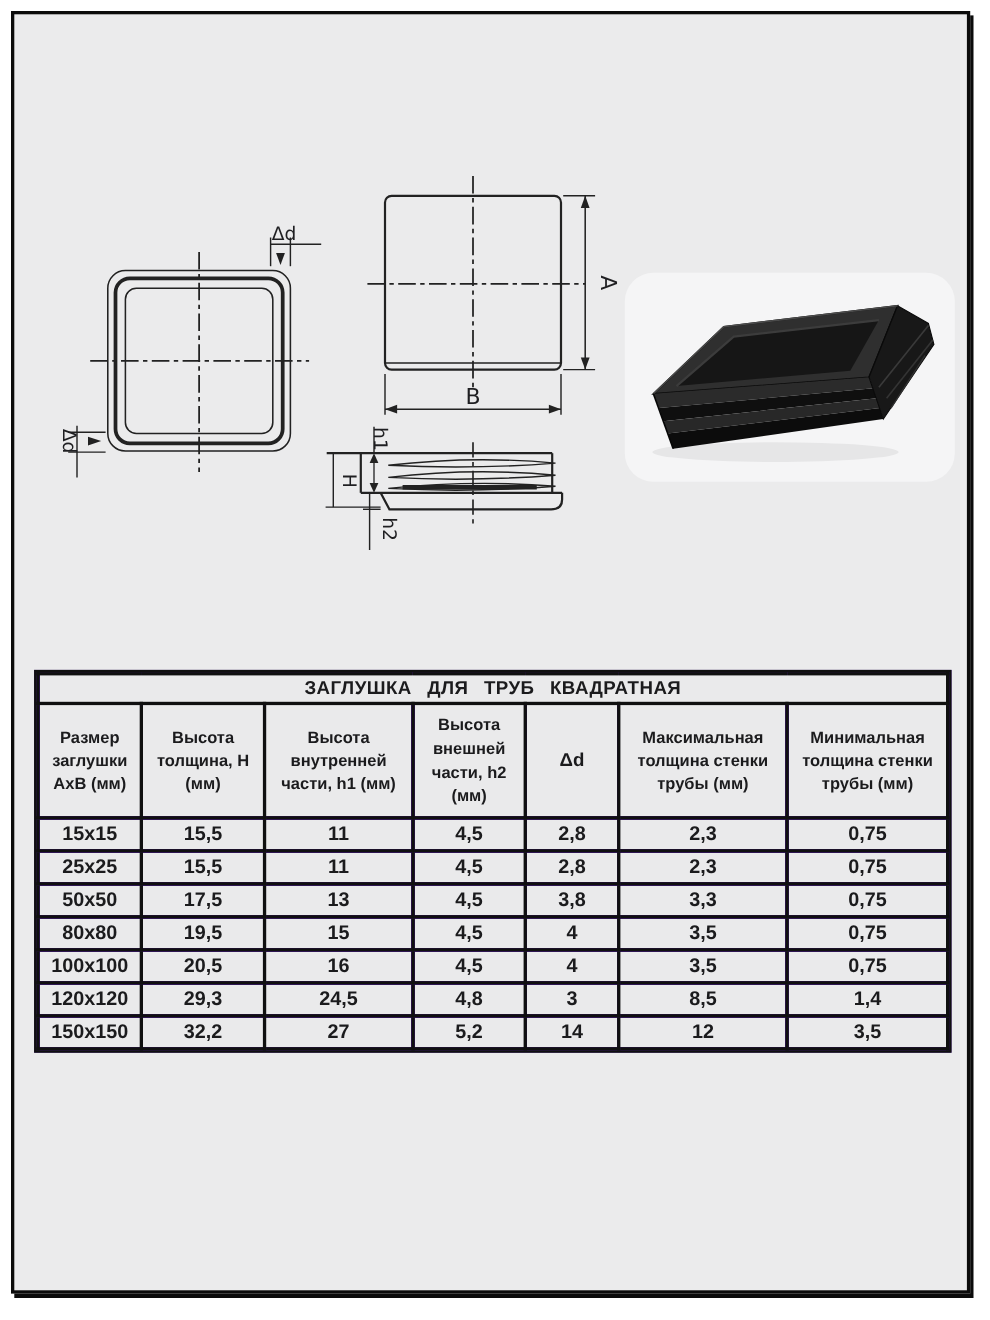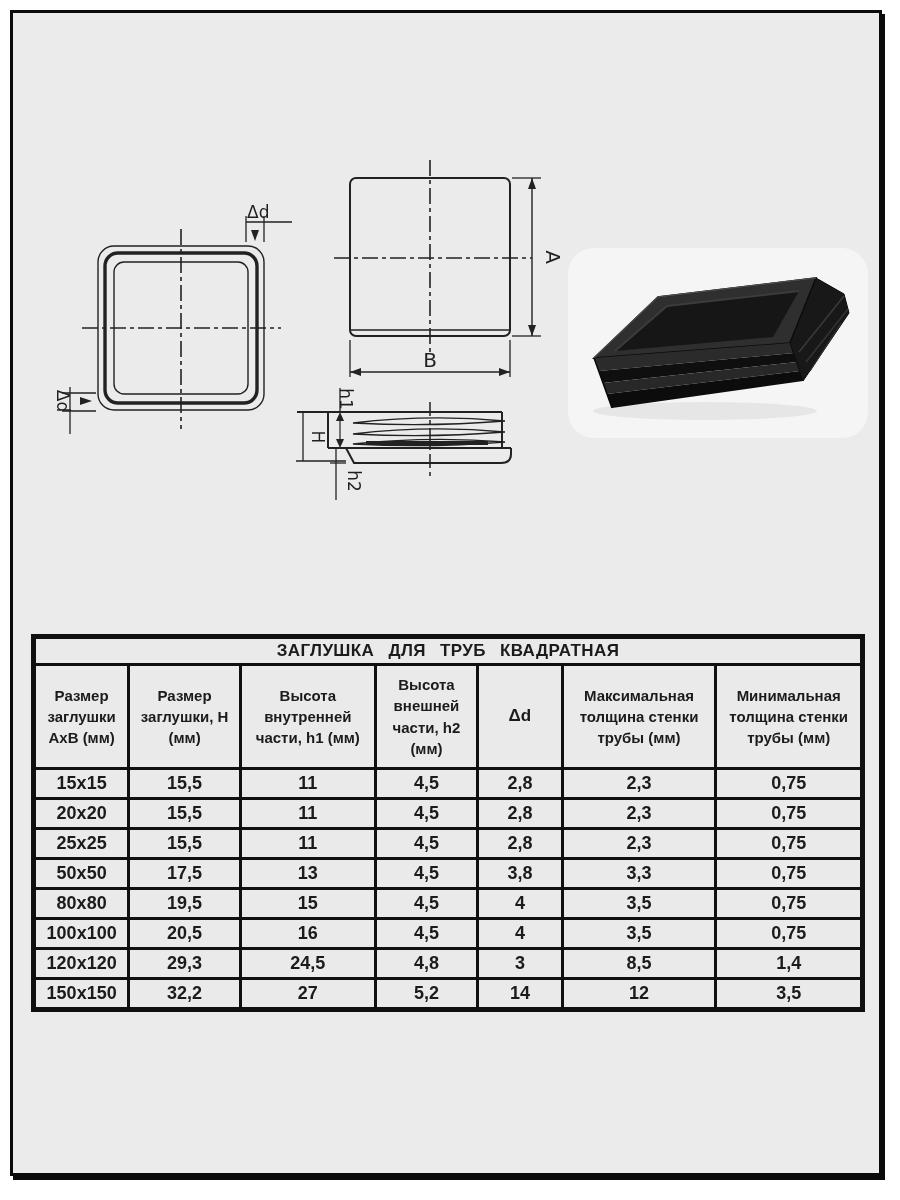--- a/index.html
+++ b/index.html
@@ -8,21 +8,21 @@
   .frame {
     position:absolute; left:10px; top:10px; width:872px; height:1166px;
     background:#ebebec; border:3px solid #0b0b0b;
     box-shadow:3px 4px 0 #0b0b0b;
     padding-left:44px;
   }
   .drawing-svg { position:absolute; left:0; top:0; width:866px; height:592px; display:block; }
 
   .table-wrap {
     position:absolute; left:18px; top:596px; width:834px;
-    border:2px solid #101010; background:#4c1d95;margin-top:25px;
+    border:2px solid #101010; background:#4c1d95;
   }
   table.spec { width:100%; border-collapse:collapse; table-layout:fixed; }
   table.spec td, table.spec th {
     border:3px solid #101010; text-align:center; vertical-align:middle;
     color:#1b1b1d; background:#eaeaeb; overflow:hidden;
   }
   .title-cell {
     font-size:17px; font-weight:bold; letter-spacing:.4px; word-spacing:9px;
     height:27px; padding:2px 4px;
   }
@@ -150,48 +150,39 @@
             <col style="width:10.2%">
             <col style="width:18.6%">
           <col style="width:17.6%">
         </colgroup>
         <thead>
           <tr>
             <td class="title-cell" colspan="7">ЗАГЛУШКА ДЛЯ ТРУБ КВАДРАТНАЯ</td>
           </tr>
           <tr>
             <th>Размер заглушки АхВ (мм)</th>
-            <th>Размер заглушки, Н (мм)</th>
+            <th>Высота толщина, Н (мм)</th>
             <th>Высота внутренней части, h1 (мм)</th>
             <th>Высота внешней части, h2 (мм)</th>
             <th style="font-size:17px;">Δd</th>
             <th>Максимальная толщина стенки трубы (мм)</th>
             <th>Минимальная толщина стенки трубы (мм)</th>
           </tr>
         </thead>
         <tbody>
             <tr>
               <td class="val">15х15</td>
               <td class="val">15,5</td>
               <td class="val">11</td>
               <td class="val">4,5</td>
               <td class="val">2,8</td>
               <td class="val">2,3</td>
               <td class="val">0,75</td>
             </tr>
             <tr>
-              <td class="val">20х20</td>
-              <td class="val">15,5</td>
-              <td class="val">11</td>
-              <td class="val">4,5</td>
-              <td class="val">2,8</td>
-              <td class="val">2,3</td>
-              <td class="val">0,75</td>
-            </tr>
-            <tr>
               <td class="val">25х25</td>
               <td class="val">15,5</td>
               <td class="val">11</td>
               <td class="val">4,5</td>
               <td class="val">2,8</td>
               <td class="val">2,3</td>
               <td class="val">0,75</td>
             </tr>
             <tr>
               <td class="val">50х50</td>

